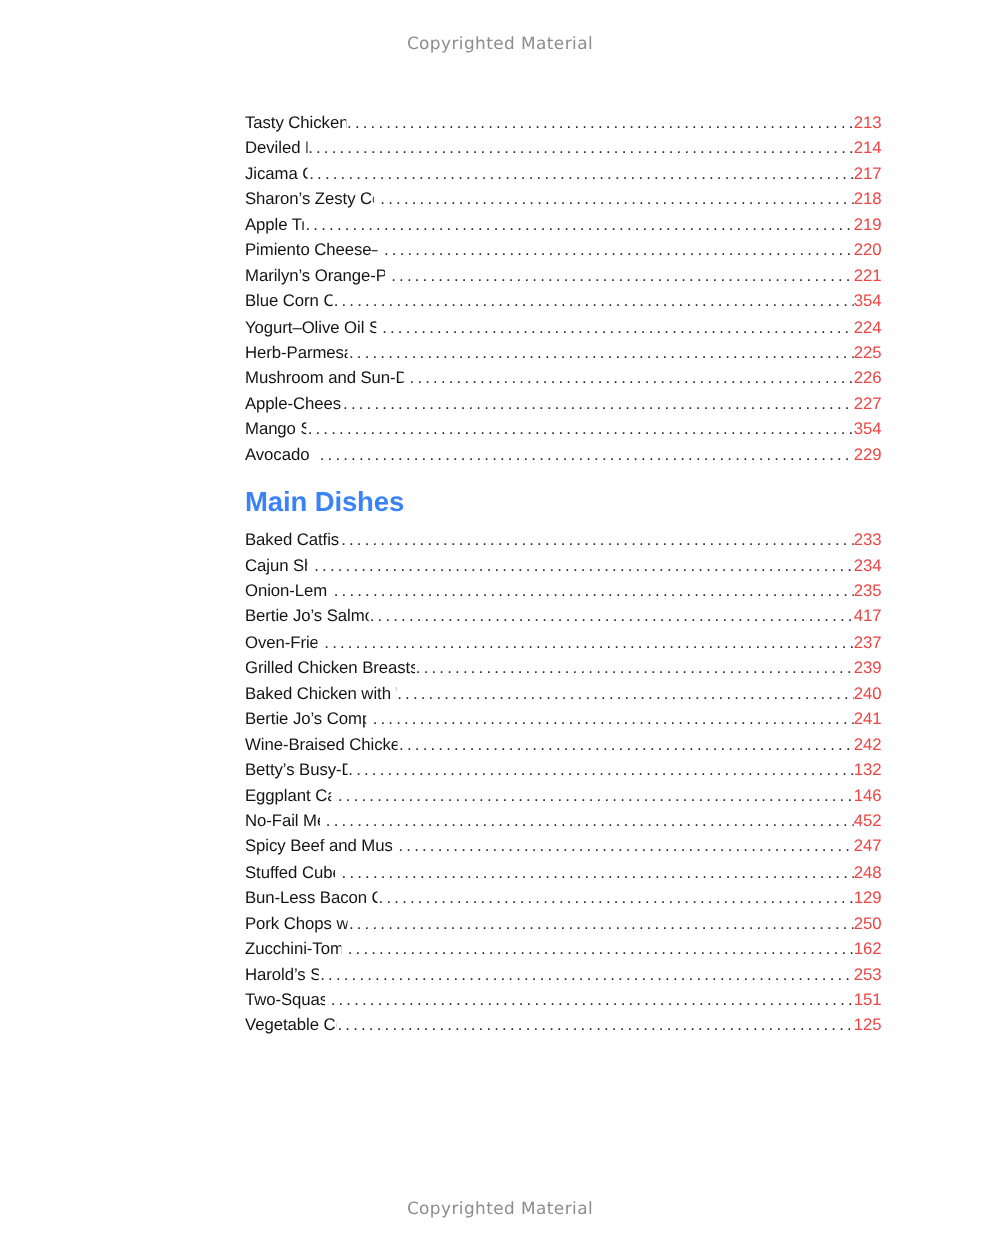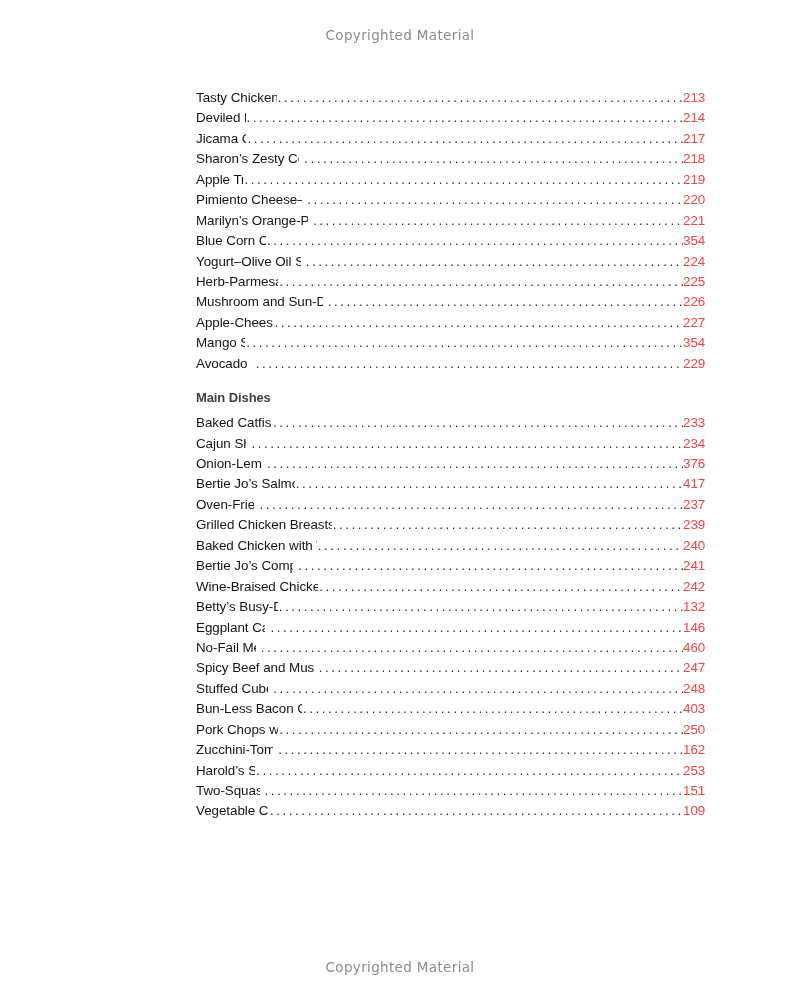--- a/index.html
+++ b/index.html
@@ -41,23 +41,23 @@
   .toc {
     position: absolute;
     left: 196px;
     top: 88px;
     width: 512px;
   }
 
   .toc-section { display: block; }
 
   .section-heading {
-    font-size: 13px;
+    font-size: 22px;
     font-weight: bold;
-    color: #404040;
+    color: #3b82f6;
     line-height: 1;
     margin: 0;
     padding-top: 17px;
     padding-bottom: 9px;
     letter-spacing: -0.1px;
   }
 
   .toc-entry {
     display: flex;
     align-items: baseline;
@@ -191,21 +191,21 @@
           <span class="entry-page">233</span>
         </div>
         <div class="toc-entry spaced">
           <span class="entry-title">Cajun Shrimp</span>
           <span class="entry-leader"></span>
           <span class="entry-page">234</span>
         </div>
         <div class="toc-entry spaced">
           <span class="entry-title">Onion-Lemon Fish</span>
           <span class="entry-leader"></span>
-          <span class="entry-page">376</span>
+          <span class="entry-page">235</span>
         </div>
         <div class="toc-entry">
           <span class="entry-title">Bertie Jo’s Salmon Wellington</span>
           <span class="entry-leader"></span>
           <span class="entry-page">417</span>
         </div>
         <div class="toc-entry spaced">
           <span class="entry-title">Oven-Fried Fish</span>
           <span class="entry-leader"></span>
           <span class="entry-page">237</span>
@@ -236,36 +236,36 @@
           <span class="entry-page">132</span>
         </div>
         <div class="toc-entry spaced">
           <span class="entry-title">Eggplant Casserole</span>
           <span class="entry-leader"></span>
           <span class="entry-page">146</span>
         </div>
         <div class="toc-entry spaced">
           <span class="entry-title">No-Fail Meatloaf</span>
           <span class="entry-leader"></span>
-          <span class="entry-page">460</span>
+          <span class="entry-page">452</span>
         </div>
         <div class="toc-entry spaced">
           <span class="entry-title">Spicy Beef and Mushroom Brochettes</span>
           <span class="entry-leader"></span>
           <span class="entry-page">247</span>
         </div>
         <div class="toc-entry spaced">
           <span class="entry-title">Stuffed Cube Steaks</span>
           <span class="entry-leader"></span>
           <span class="entry-page">248</span>
         </div>
         <div class="toc-entry">
           <span class="entry-title">Bun-Less Bacon Cheeseburgers</span>
           <span class="entry-leader"></span>
-          <span class="entry-page">403</span>
+          <span class="entry-page">129</span>
         </div>
         <div class="toc-entry">
           <span class="entry-title">Pork Chops with Apples</span>
           <span class="entry-leader"></span>
           <span class="entry-page">250</span>
         </div>
         <div class="toc-entry spaced">
           <span class="entry-title">Zucchini-Tomato Bake</span>
           <span class="entry-leader"></span>
           <span class="entry-page">162</span>
@@ -276,20 +276,20 @@
           <span class="entry-page">253</span>
         </div>
         <div class="toc-entry spaced">
           <span class="entry-title">Two-Squash Toss</span>
           <span class="entry-leader"></span>
           <span class="entry-page">151</span>
         </div>
         <div class="toc-entry">
           <span class="entry-title">Vegetable Couscous</span>
           <span class="entry-leader"></span>
-          <span class="entry-page">109</span>
+          <span class="entry-page">125</span>
         </div>
       </div>
     </div>
 
   <div class="watermark watermark-bottom">Copyrighted Material</div>
 
 </div>
 
 </body></html>

